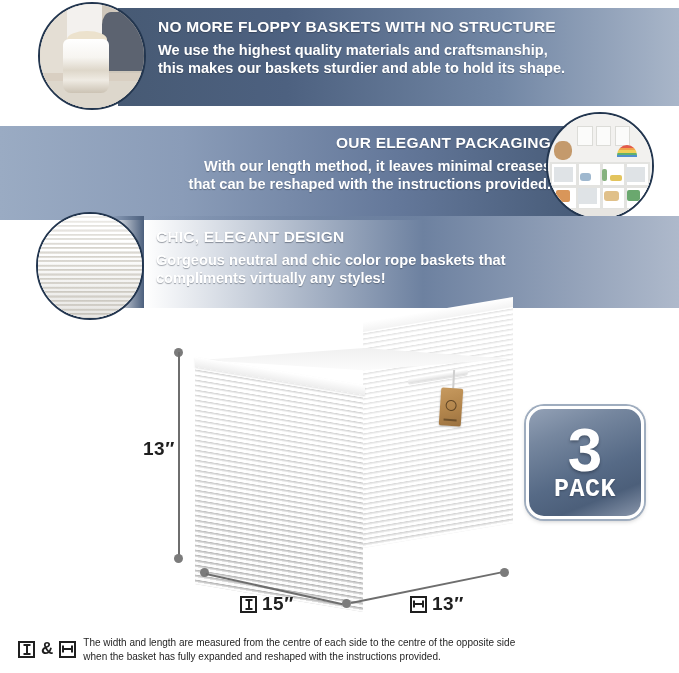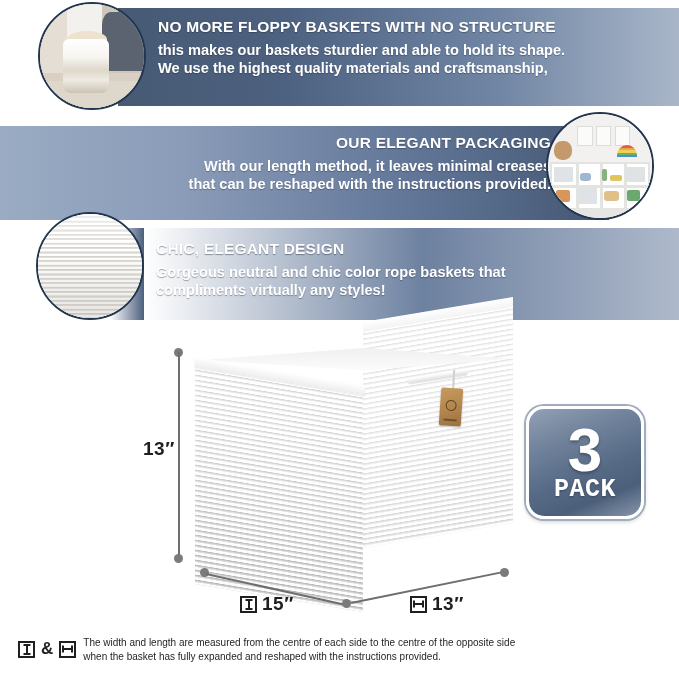--- a/index.html
+++ b/index.html
@@ -35,21 +35,21 @@
     top: 126px;
     width: 609px;
     height: 94px;
     background: linear-gradient(90deg, #9aabc3 0%, #8296b3 35%, #5d7characterless 60%, #445874 100%);
     background: linear-gradient(90deg, #9aabc3 0%, #8a9cb8 30%, #64789a 65%, #435773 100%);
     padding: 8px 58px 10px 14px;
     text-align: right;
   }
   .banner-3 {
     left: 110px;
-    top: 228px;
+    top: 216px;
     width: 569px;
     height: 92px;
     background: linear-gradient(90deg, #495c76 0%, #53678400 0%, #4f6382 24%, #7b8ead 62%, #aab7ca 100%);
     background: linear-gradient(90deg, #49597200 0%, #4b5f7d 6%, #60749200 0%, #6d81a0 55%, #aeb9cb 100%);
     padding: 12px 14px 10px 46px;
   }
 
   .banner-head {
     font-size: 15.5px;
     font-weight: bold;
@@ -262,22 +262,22 @@
     font-size:10px; line-height:1.42; color:#1f1f1f; font-weight:normal;
   }
   .footer-text span { display:block; white-space:nowrap; }
 </style>
 </head>
 <body>
 
 <div class="banner banner-1">
   <div class="banner-head">NO MORE FLOPPY BASKETS WITH NO STRUCTURE</div>
   <div class="banner-body">
+    <span>We use the highest quality materials and craftsmanship,</span>
     <span>this makes our baskets sturdier and able to hold its shape.</span>
-    <span>We use the highest quality materials and craftsmanship,</span>
   </div>
 </div>
 
 <div class="photo-circle circle-1">
   <div class="c1-bg"></div>
   <div class="c1-wallL"></div>
   <div class="c1-wallM"></div>
   <div class="c1-sofa"></div>
   <div class="c1-floor"></div>
   <div class="c1-rug"></div>

